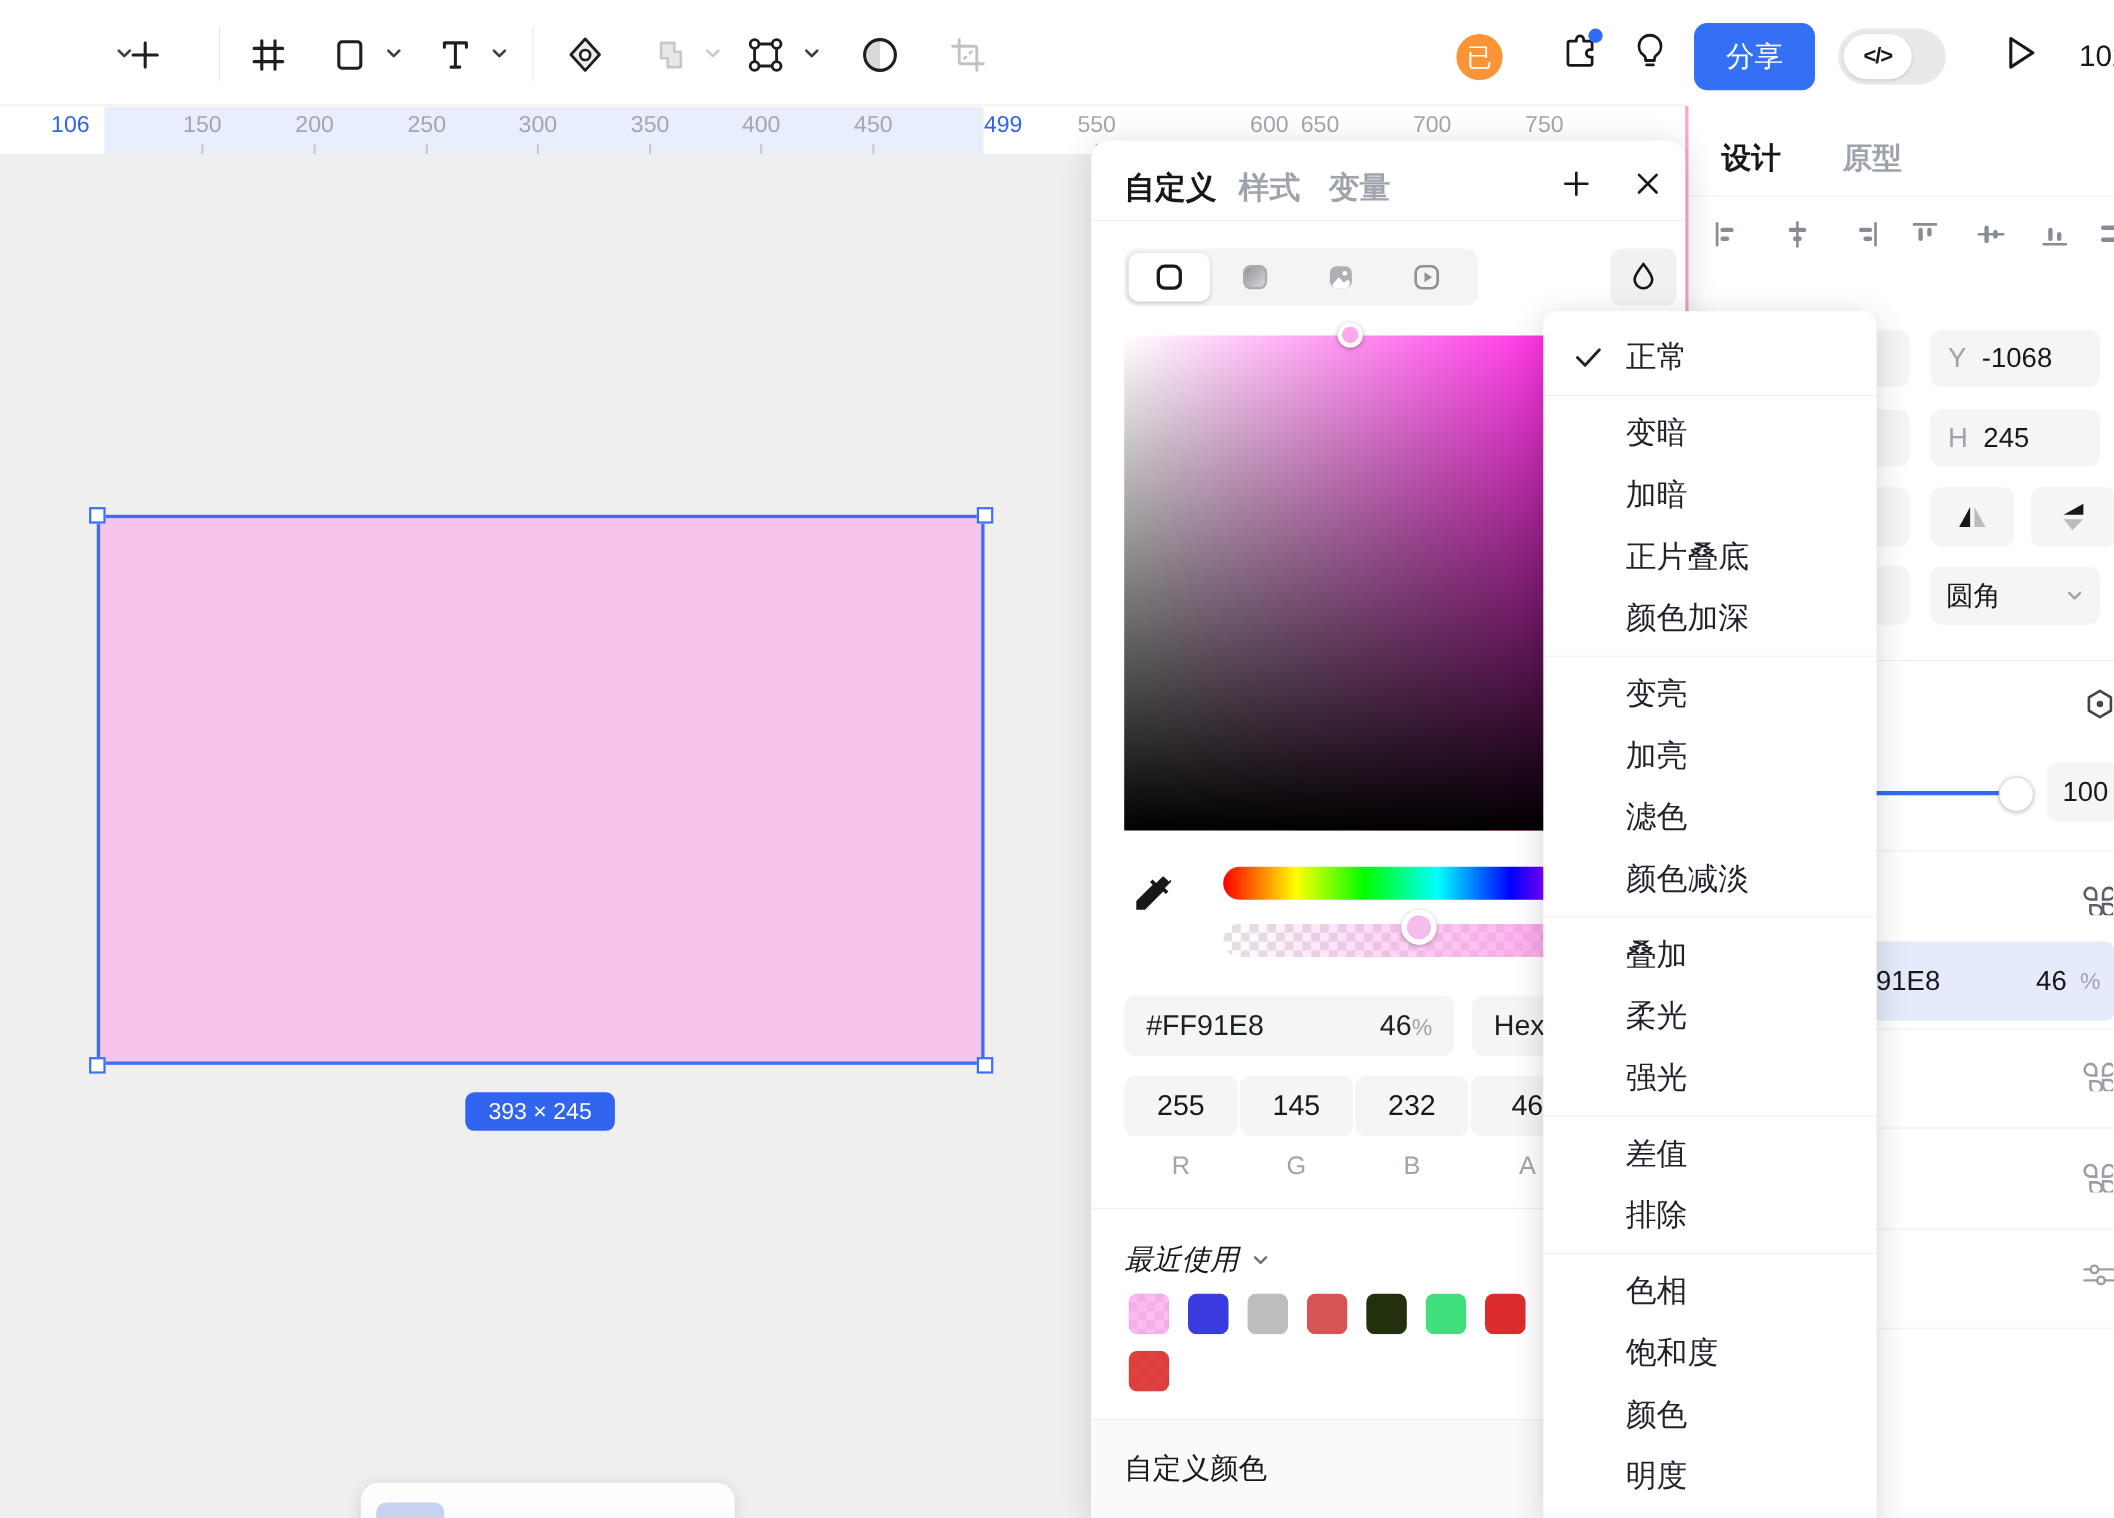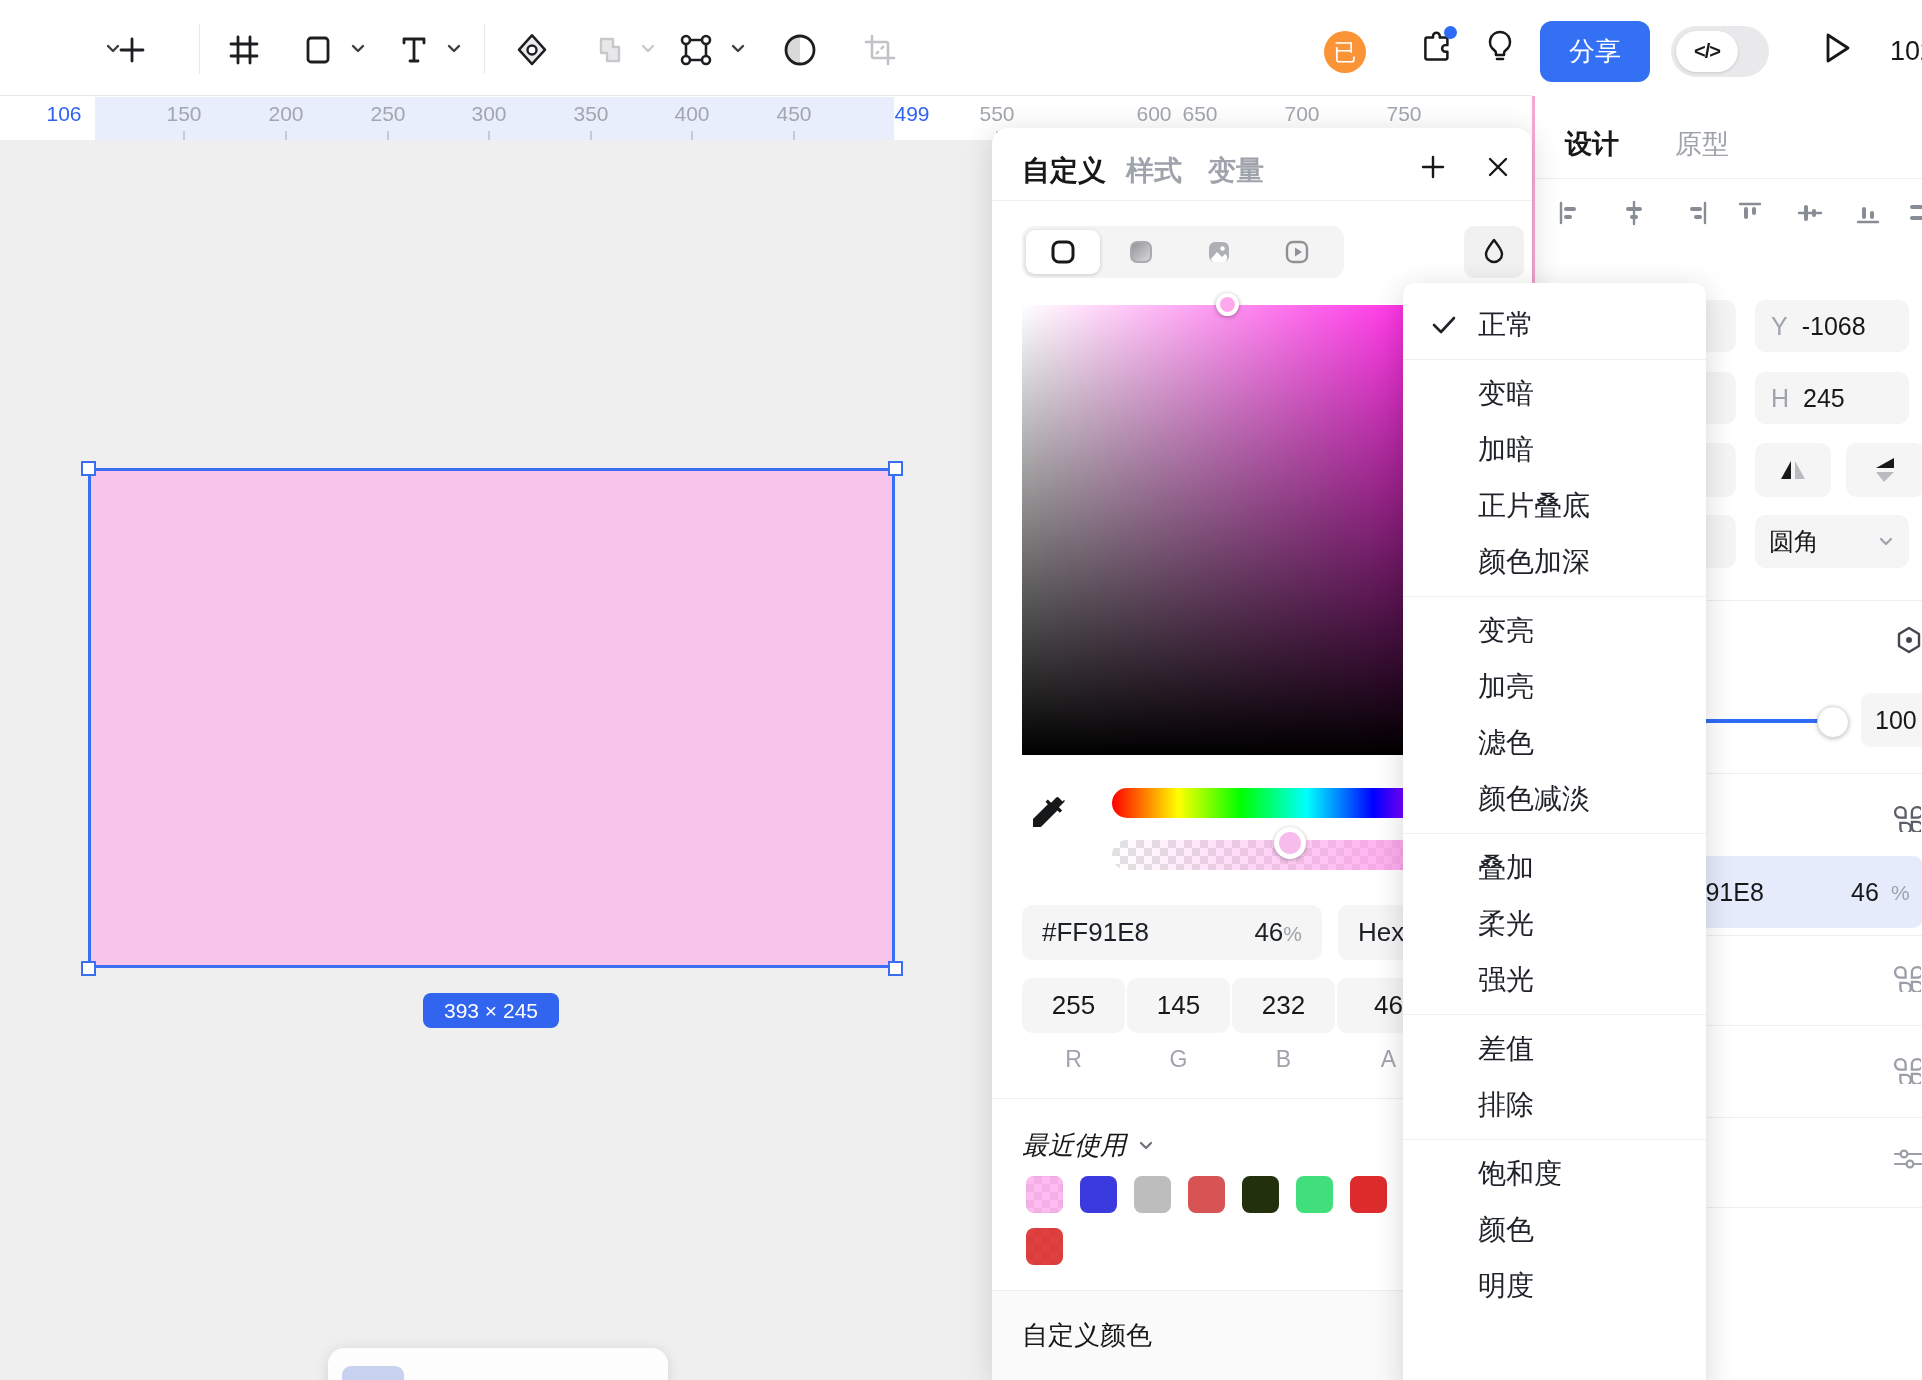--- a/index.html
+++ b/index.html
@@ -43,21 +43,21 @@
           box-sizing:border-box;z-index:2;cursor:pointer;}
   #size-label{position:absolute;left:423px;top:853px;width:136px;height:35px;background:#3165ef;
               border-radius:8px;color:#fff;font-size:21px;display:flex;align-items:center;justify-content:center;}
   #float-bar{position:absolute;left:328px;top:1208px;width:340px;height:60px;background:#fdfdfd;
              border-radius:16px;box-shadow:0 2px 14px rgba(0,0,0,.12);}
   #float-chip{position:absolute;left:14px;top:18px;width:62px;height:42px;border-radius:9px;background:#c7d3ee;}
 
   
   #inspector{left:1532px;top:96px;width:390px;height:1284px;background:#fff;border-left:3px solid #f9a8d4;
              z-index:10;box-sizing:border-box;}
-  .itab{position:absolute;top:30px;font-size:27px;color:#9fa3ab;cursor:pointer;}
+  .itab{position:absolute;top:30px;font-size:27px;color:#9fa3ab;cursor:pointer;font-weight:bold;}
   .itab.active{color:#17181a;font-weight:bold;}
   .idiv{position:absolute;left:0;width:390px;height:1px;background:#efefef;}
   .alicon{position:absolute;top:104px;cursor:pointer;}
   .ifield{position:absolute;background:#f5f5f6;border-radius:10px;cursor:text;}
   .iflabel{color:#9fa3ab;font-size:25px;}
   .ifvalue{color:#17181a;font-size:25px;text-align:right;}
   .icon-btn{position:absolute;cursor:pointer;}
   #op-track{position:absolute;left:28px;top:623px;width:268px;height:4px;background:#2e6bf6;border-radius:2px;}
   #op-handle{position:absolute;left:282px;top:610px;width:30px;height:30px;border-radius:50%;background:#fff;
              border:1px solid #ddd;box-shadow:0 1px 4px rgba(0,0,0,.25);cursor:grab;}
@@ -604,20 +604,23 @@
       <div class="mgroup">
         <div class="mitem">
           <span>差值</span>
         </div>
         <div class="mitem">
           <span>排除</span>
         </div>
       </div>
       <div class="mgroup">
         <div class="mitem">
+          <span>色相</span>
+        </div>
+        <div class="mitem">
           <span>饱和度</span>
         </div>
         <div class="mitem">
           <span>颜色</span>
         </div>
         <div class="mitem">
           <span>明度</span>
         </div>
       </div>
     </div>

